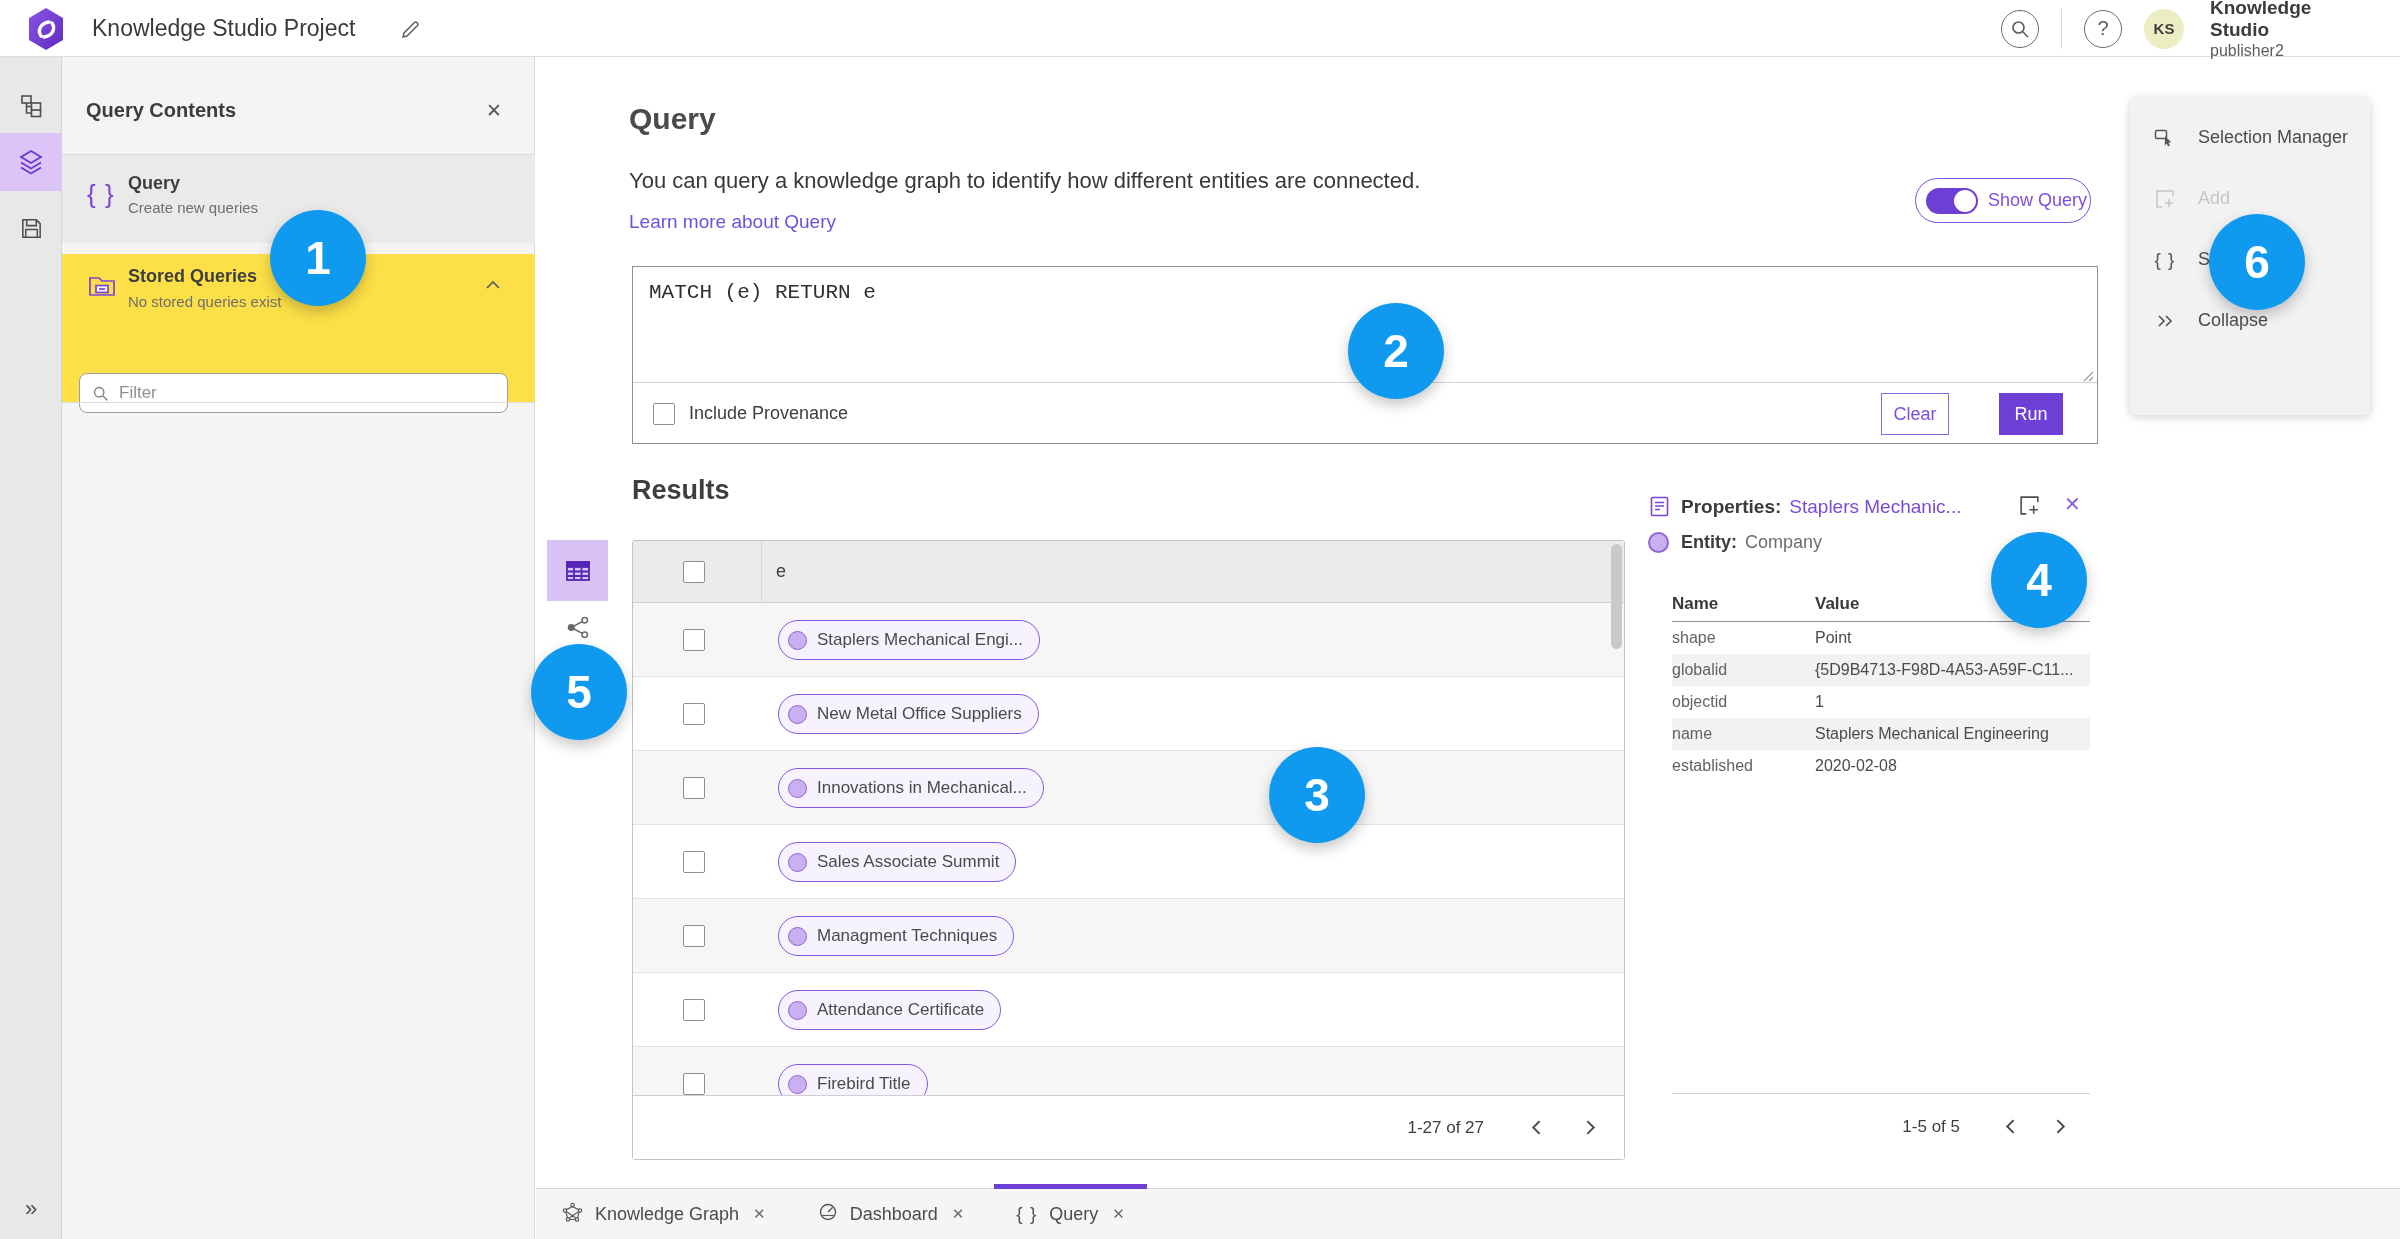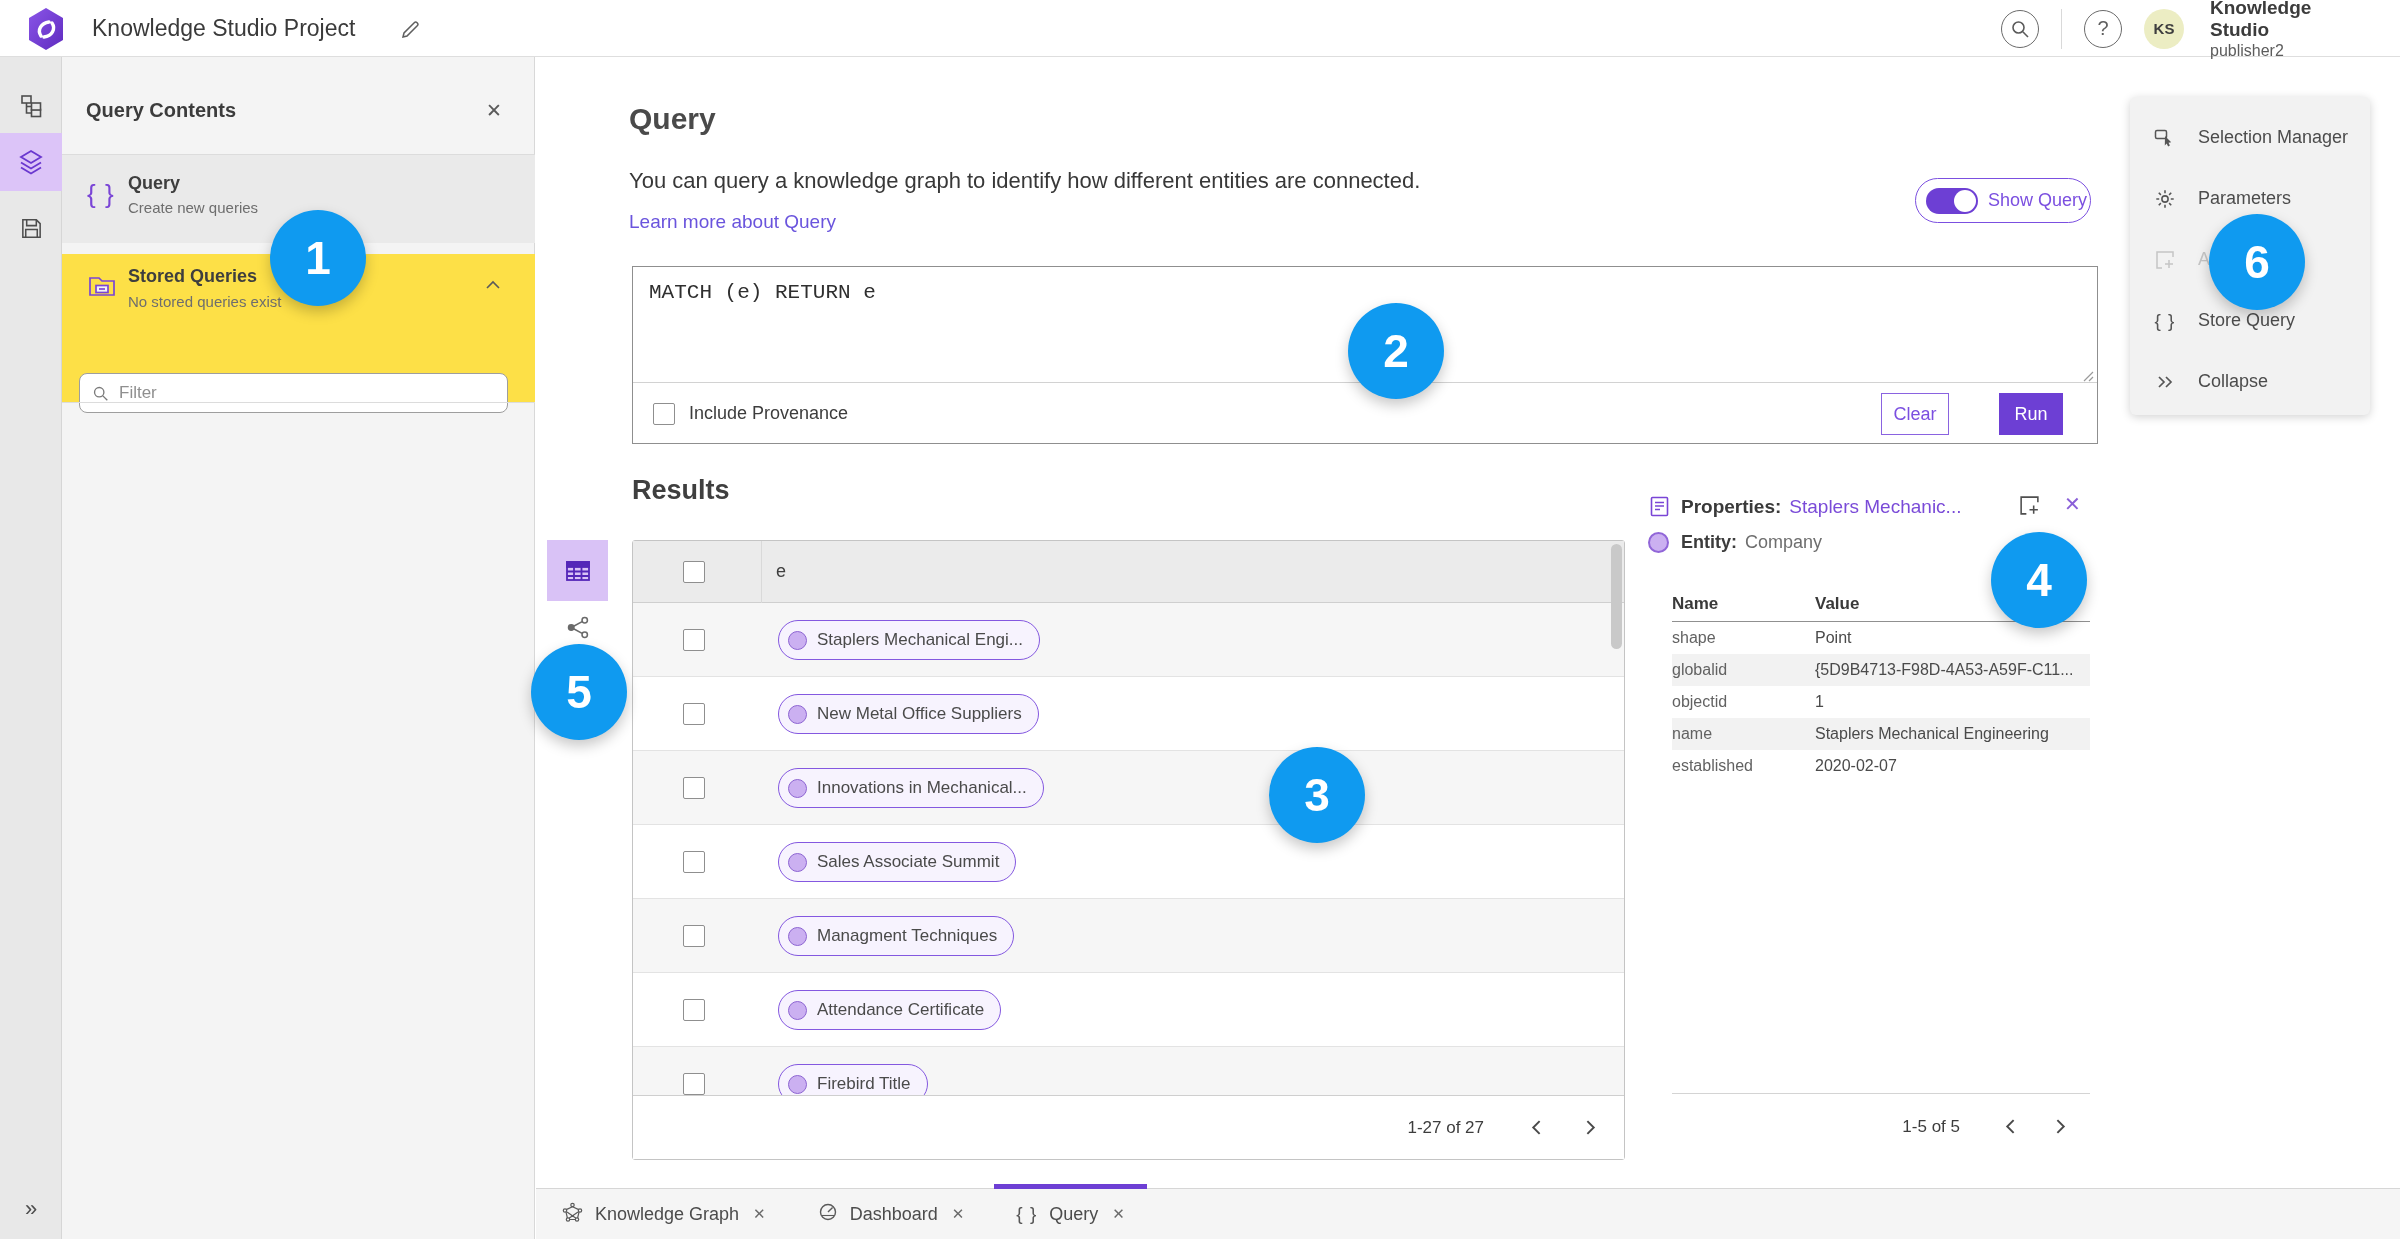--- a/index.html
+++ b/index.html
@@ -380,21 +380,21 @@
           <div class="pp-row">
             <div class="pp-rn">objectid</div>
             <div class="pp-rv">1</div>
           </div>
           <div class="pp-row alt">
             <div class="pp-rn">name</div>
             <div class="pp-rv">Staplers Mechanical Engineering</div>
           </div>
           <div class="pp-row">
             <div class="pp-rn">established</div>
-            <div class="pp-rv">2020-02-07</div>
+            <div class="pp-rv">2020-02-08</div>
           </div>
         </div>
     </div>
     <div class="pp-footer">
       <div class="pg-label">1-5 of 5</div>
       <div class="pg-btn">
           <svg width="17" height="17" viewBox="0 0 16 16" fill="none" stroke="#4a4a4a" stroke-width="1.8">
             <path d="M10 2L4 8l6 6"></path>
           </svg>
         </div>
@@ -408,29 +408,20 @@
 
   <div class="tools" id="tools-menu">
       <div class="tool-item">
         <span class="ti-icon">
           <svg width="22" height="22" viewBox="0 0 22 22" fill="none" stroke="#565656" stroke-width="1.5">
             <rect x="1.5" y="3.5" width="11" height="8" rx="1.5"></rect>
             <path d="M11 9l6.2 6.2-2.7.5 1.4 2.9-1.8.9-1.4-2.9-1.9 2z" fill="#565656" stroke="none"></path>
           </svg>
         </span>
         <span class="ti-label">Selection Manager</span>
-      </div>
-      <div class="tool-item">
-        <span class="ti-icon">
-          <svg width="22" height="22" viewBox="0 0 24 24" fill="none" stroke="#565656" stroke-width="1.7">
-            <circle cx="12" cy="12" r="3.4"></circle>
-            <path d="M12 2.5v3.2M12 18.3v3.2M2.5 12h3.2M18.3 12h3.2M5.2 5.2l2.3 2.3M16.5 16.5l2.3 2.3M18.8 5.2l-2.3 2.3M7.5 16.5l-2.3 2.3"></path>
-          </svg>
-        </span>
-        <span class="ti-label">Parameters</span>
       </div>
       <div class="tool-item disabled">
         <span class="ti-icon">
           <svg width="22" height="22" viewBox="0 0 22 22" fill="none" stroke="#565656" stroke-width="1.5">
             <path d="M19 8V3H3v16h5"></path>
             <path d="M15 11v8M11 15h8"></path>
           </svg>
         </span>
         <span class="ti-label">Add</span>
       </div>

